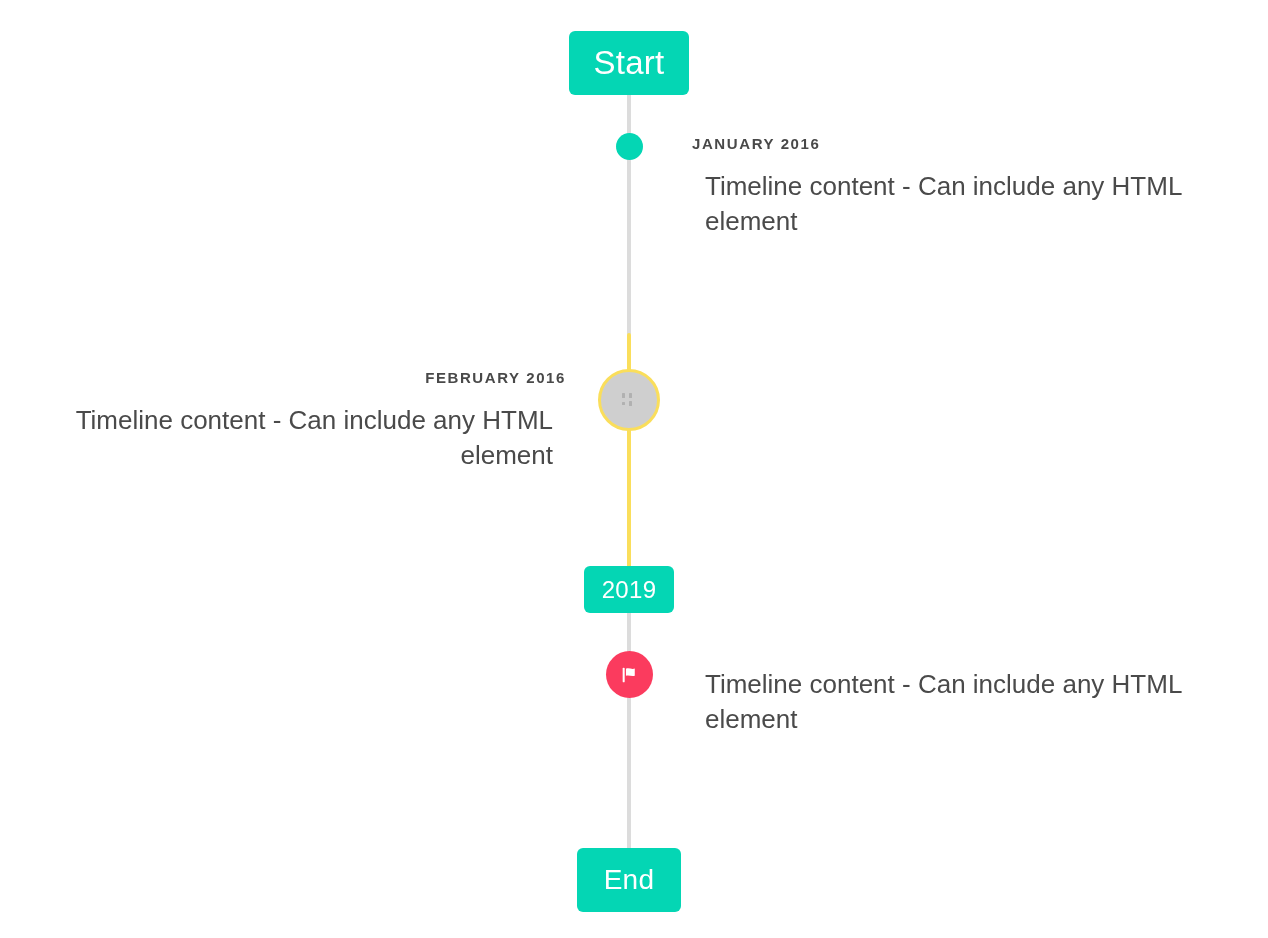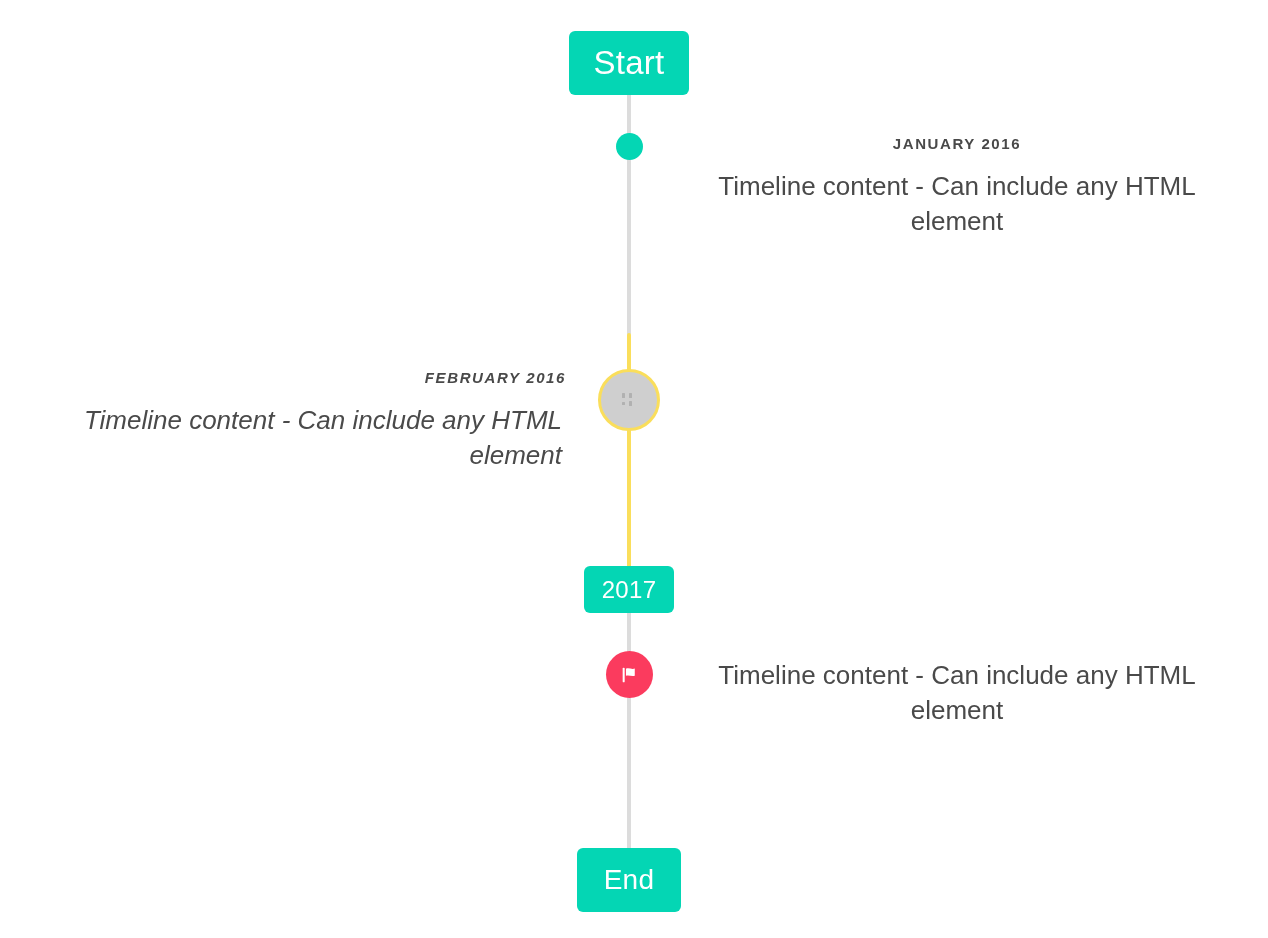--- a/index.html
+++ b/index.html
@@ -107,42 +107,42 @@
     top: 651px;
     width: 47px;
     height: 47px;
     border-radius: 50%;
     background: #fb3b5e;
   }
   .marker-flag svg { display: block; width: 22px; height: 22px; }
 
   
   .entry { position: absolute; }
-  .entry-right { left: 692px; width: 530px; text-align: center; }
+  .entry-right { left: 692px; width: 530px; text-align: left; }
   .entry-left  { left: 36px;  width: 530px; text-align: right; }
 
   .entry-date {
     font-size: 15px;
     font-weight: bold;
     letter-spacing: 1.6px;
     color: #494949;
     text-transform: uppercase;
     margin: 0 0 18px 0;
     line-height: 1;
   }
   .entry-body {
     font-size: 26px;
     font-weight: 400;
     color: #4a4a4a;
     line-height: 1.33;
-    margin: 4px;
+    margin: 13px;
   }
 
   .entry-jan { top: 136px; }
-  .entry-feb { top: 370px; font-style: italic; }
+  .entry-feb { top: 370px; }
   .entry-mar { top: 654px; }
 </style>
 </head>
 <body>
 
 <div class="timeline">
 
   <div class="rail rail-grey-top"></div>
   <div class="rail rail-yellow"></div>
   <div class="rail rail-grey-bottom"></div>
@@ -163,21 +163,21 @@
         <rect x="2" y="11" width="3" height="3" rx="0.6"></rect>
         <rect x="9" y="10" width="3" height="5" rx="0.6"></rect>
       </svg>
     </span>
   </div>
   <div class="entry entry-left entry-feb">
     <p class="entry-date">FEBRUARY 2016</p>
     <p class="entry-body">Timeline content - Can include any HTML element</p>
   </div>
 
-  <div class="badge badge-year">2017</div>
+  <div class="badge badge-year">2019</div>
 
   <div class="marker marker-flag">
     <svg viewBox="0 0 24 24" xmlns="http://www.w3.org/2000/svg" fill="#ffffff">
       <rect x="4" y="4" width="2.2" height="16" rx="1"></rect>
       <path d="M7.6 5.1c3.2-1.5 6.4 1.3 9.6-0.2v7.8c-3.2 1.5-6.4-1.3-9.6 0.2z"></path>
     </svg>
   </div>
   <div class="entry entry-right entry-mar">
     <p class="entry-body">Timeline content - Can include any HTML element</p>
   </div>

